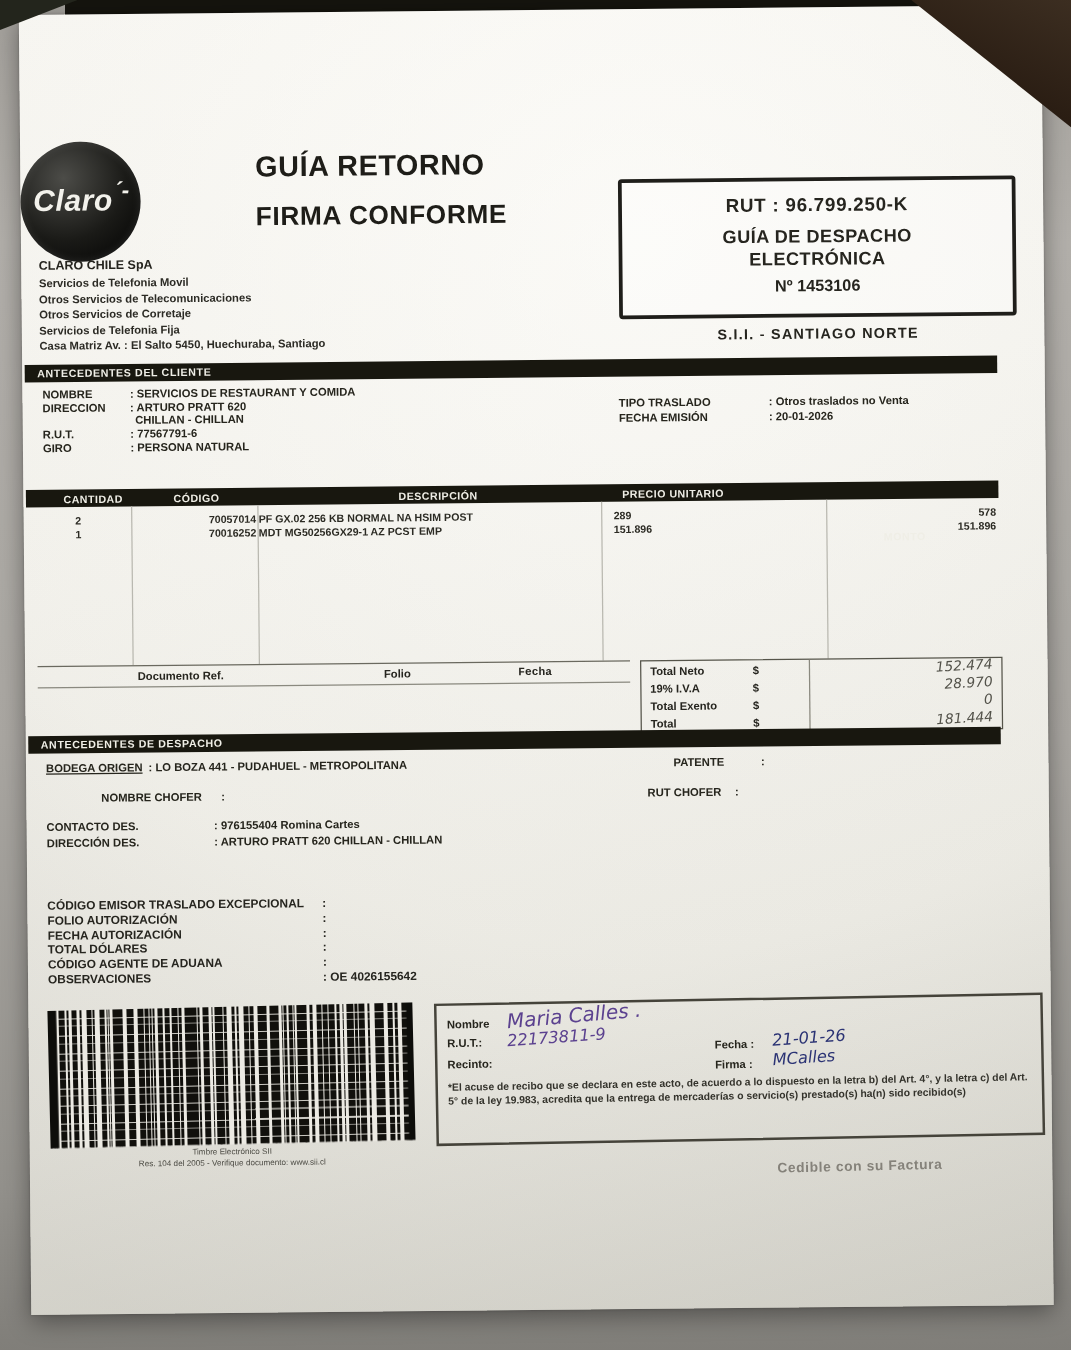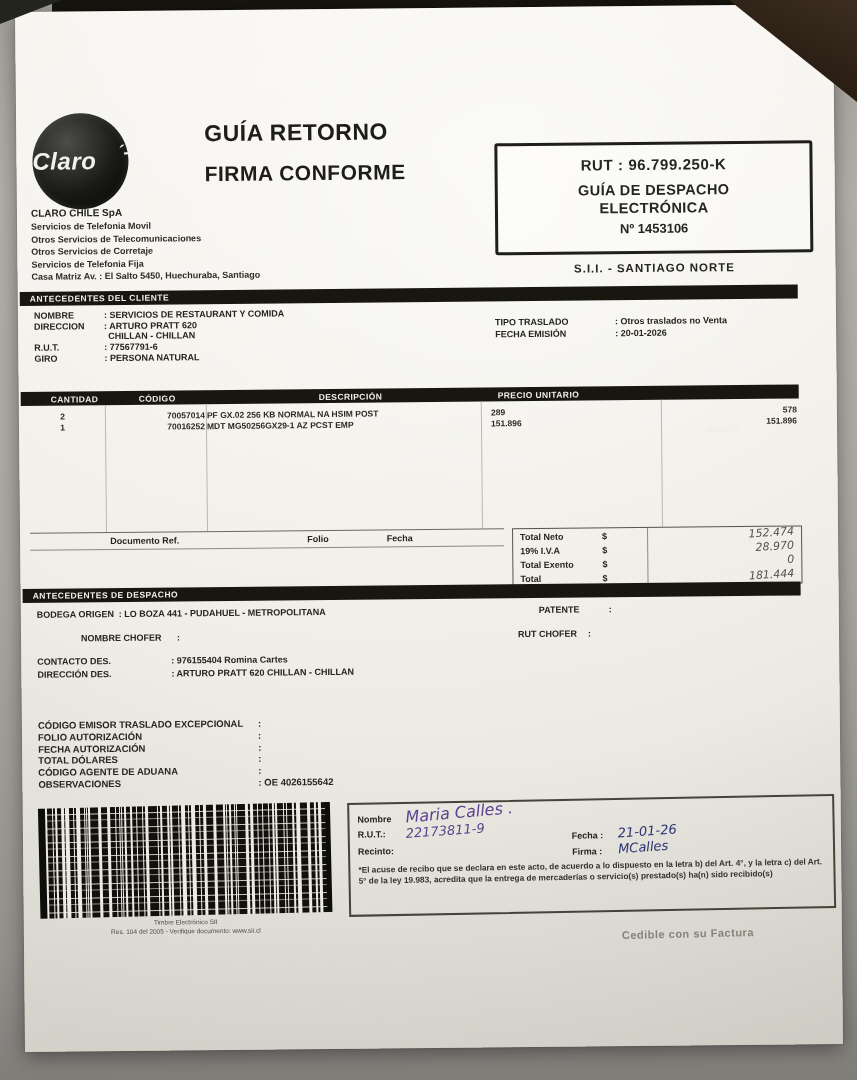--- a/index.html
+++ b/index.html
@@ -18,23 +18,23 @@
 
   .paper { position:absolute; left:20px; top:8px; width:818px; height:1040px; z-index:1;
     background:linear-gradient(165deg,#fcfbf7 0%,#f7f6f1 38%,#f0efe9 72%,#e1e0d9 100%);
     transform:rotate(-0.55deg);
     box-shadow:0 5px 20px rgba(0,0,0,.4), 0 0 2px rgba(0,0,0,.25);
     color:#26251f; }
   .paper::before { content:""; position:absolute; inset:0; pointer-events:none;
     background:radial-gradient(120% 90% at 60% 18%, rgba(255,255,255,.28) 0%, rgba(130,124,102,.05) 60%, rgba(92,88,72,.16) 100%); }
 
   
-  .logo { position:absolute; left:16px; top:102px; width:96px; height:96px; border-radius:50%;
+  .logo { position:absolute; left:0; top:102px; width:96px; height:96px; border-radius:50%;
     background:radial-gradient(circle at 36% 30%, #4c4c48 0%, #1a1a17 55%, #000 100%);
-    display:flex; align-items:center; justify-content:space-between;
+    display:flex; align-items:center; justify-content:center;
     box-shadow:inset 0 0 8px rgba(255,255,255,.12); }
   .logo .word { color:#f3f2ec; font-weight:bold; font-style:italic; font-size:24px; letter-spacing:.5px; }
   .logo .tick { color:#f3f2ec; font-weight:bold; font-size:18px; position:relative; top:-9px; left:1px; font-style:italic; }
 
   .title1 { position:absolute; left:188px; top:110px; font-size:23px; font-weight:bold; letter-spacing:.5px; color:#1e1d18; }
   .title2 { position:absolute; left:188px; top:152px; font-size:21px; font-weight:bold; letter-spacing:.5px; color:#1e1d18; }
 
   .rut-box { position:absolute; left:478px; top:136px; width:318px; height:112px;
     border:3px solid #1f1e1a; border-radius:3px; text-align:center; background:rgba(255,255,255,.35); }
   .rut-line { margin-top:11px; font-size:15px; font-weight:bold; letter-spacing:.6px; }
@@ -206,21 +206,21 @@
         <span class="c-desc">MDT MG50256GX29-1 AZ PCST EMP</span>
         <span class="c-prec">151.896</span>
         <span class="c-mont">151.896</span>
       </div>
     </div>
 
     <div class="ref-table">
       <div class="ref-headers">
         <span style="margin-left:80px;">Documento Ref.</span>
         <span style="margin-left:128px;">Folio</span>
-        <span style="margin-left:58px;">Fecha</span>
+        <span style="margin-left:86px;font-family:Liberation Mono, monospace;">Fecha</span>
       </div>
     </div>
 
     <div class="totals-box">
       <div class="tdiv"></div>
       <div class="trow">
         <span class="tlab">Total Neto</span>
         <span class="tcur">$</span>
         <span class="tval">152.474</span>
       </div>
@@ -237,21 +237,21 @@
       <div class="trow">
         <span class="tlab">Total</span>
         <span class="tcur">$</span>
         <span class="tval">181.444</span>
       </div>
     </div>
 
     <div class="section-bar bar-despacho">ANTECEDENTES DE DESPACHO</div>
 
     <div class="field" style="left:16px; top:598px;">
-      <span class="lab" style="width:82px;">BODEGA ORIGEN</span>
+      <span class="lab" style="width:82px;text-decoration:underline;">BODEGA ORIGEN</span>
       <span class="val">: LO BOZA 441 - PUDAHUEL - METROPOLITANA</span>
     </div>
     <div class="field" style="left:497px; top:598px;margin-left:21px;">
       <span class="lab" style="width:70px;">PATENTE</span>
       <span class="val">:</span>
     </div>
     <div class="field" style="left:16px; top:622px;">
       <span class="lab" style="width:96px;margin-left:44px;">NOMBRE CHOFER</span>
       <span class="val">:</span>
     </div>

